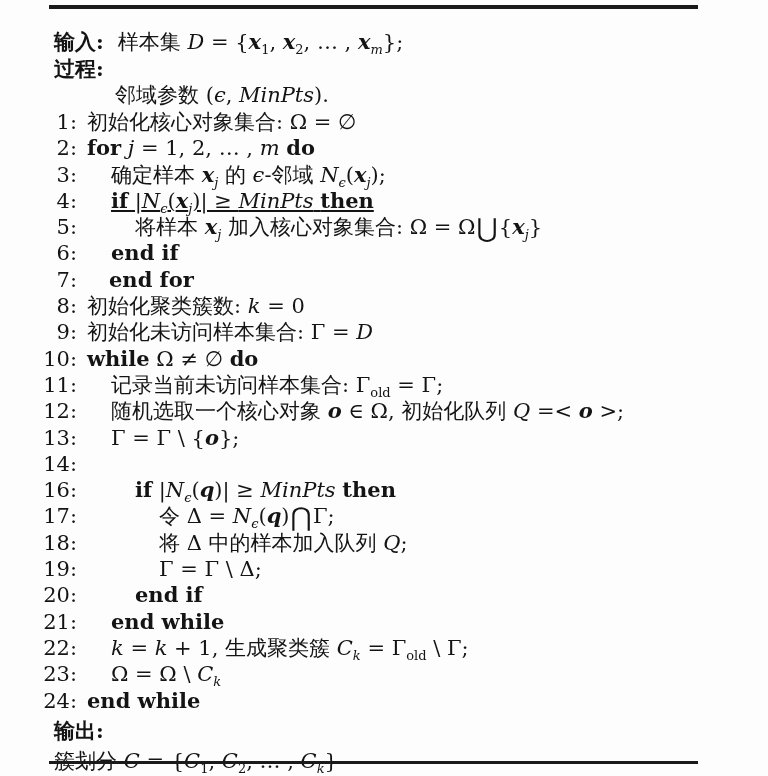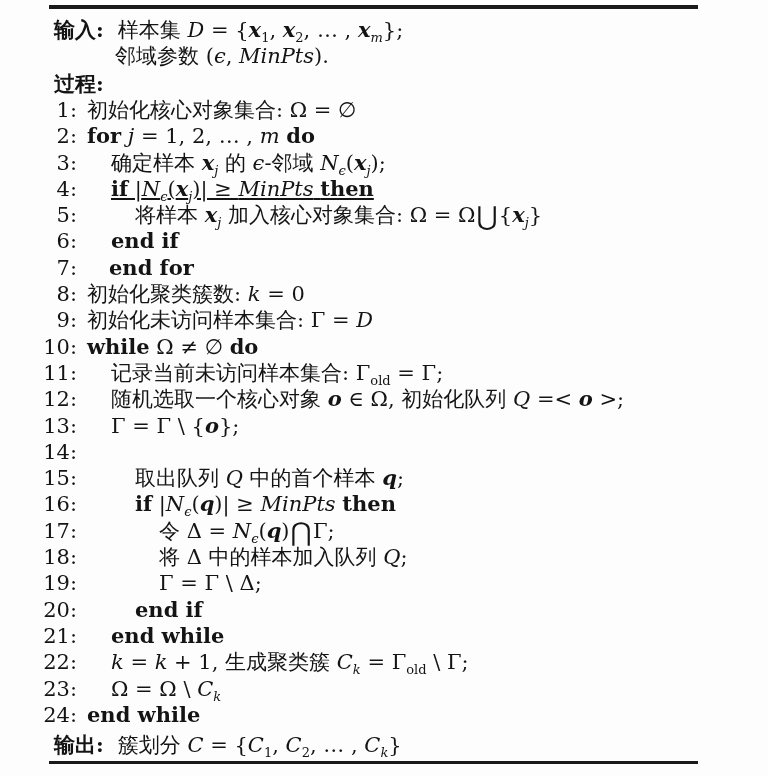--- a/index.html
+++ b/index.html
@@ -15,21 +15,21 @@
     position: absolute;
     left: 49px;
     width: 649px;
     background: #1a1a1a;
   }
   .rule-top { top: 5px; height: 4px; }
   .rule-bottom { top: 761px; height: 3px; }
 
   .algo {
     position: absolute;
-    top: 16px;
+    top: 28px;
     left: 43px;
     width: 712px;
     font-size: 21px;
   }
   .row {
     display: flex;
     align-items: baseline;
     white-space: nowrap;
   }
   .row.header {
@@ -48,20 +48,21 @@
   }
   .row.step .num {
     flex: 0 0 34px;
     text-align: right;
   }
   .row.step .content { margin-left: 10px; }
   .row.output {
     height: 30px;
     line-height: 30px;
     margin-top: 2px;
+    flex-direction: column;
   }
   sub {
     font-size: 13px;
     line-height: 0;
   }
   sub i { letter-spacing: 0; }
   .bigop {
     font-family: "DejaVu Sans", sans-serif;
     font-size: 26px;
     line-height: 0;
@@ -77,26 +78,26 @@
 
 <div class="rule rule-top"></div>
 
 <div class="algo">
 
   <div class="row header">
     <span class="label">输入:</span>
     <span class="content">样本集 <i>D</i> = {<b><i>x</i></b><sub>1</sub>, <b><i>x</i></b><sub>2</sub>, … , <b><i>x</i></b><sub><i>m</i></sub>};</span>
   </div>
 
+  <div class="row header">
+    <span class="label">过程:</span>
+  </div>
+
   <div class="row header cont">
     <span class="content">邻域参数 (<i>ϵ</i>, <i>MinPts</i>).</span>
-  </div>
-
-  <div class="row header">
-    <span class="label">过程:</span>
   </div>
 
   <div id="steps">
       <div class="row step">
         <span class="num">1:</span>
         <span class="content" style="padding-left: 0px;">初始化核心对象集合: Ω = ∅</span>
       </div>
       <div class="row step">
         <span class="num">2:</span>
         <span class="content" style="padding-left: 0px;"><b>for</b> <i>j</i> = 1, 2, … , <i>m</i> <b>do</b></span>
@@ -142,24 +143,20 @@
         <span class="content" style="padding-left: 24px;">随机选取一个核心对象 <b><i>o</i></b> ∈ Ω, 初始化队列 <i>Q</i> =&lt; <b><i>o</i></b> &gt;;</span>
       </div>
       <div class="row step">
         <span class="num">13:</span>
         <span class="content" style="padding-left: 24px;">Γ = Γ \ {<b><i>o</i></b>};</span>
       </div>
       <div class="row step">
         <span class="num">14:</span>
       </div>
       <div class="row step">
-        <span class="num">15:</span>
-        <span class="content" style="padding-left: 48px;">取出队列 <i>Q</i> 中的首个样本 <b><i>q</i></b>;</span>
-      </div>
-      <div class="row step">
         <span class="num">16:</span>
         <span class="content" style="padding-left: 48px;"><b>if</b> |<i>N</i><sub><i>ϵ</i></sub>(<b><i>q</i></b>)| ≥ <i>MinPts</i> <b>then</b></span>
       </div>
       <div class="row step">
         <span class="num">17:</span>
         <span class="content" style="padding-left: 72px;">令 Δ = <i>N</i><sub><i>ϵ</i></sub>(<b><i>q</i></b>)<span class="bigop">⋂</span>Γ;</span>
       </div>
       <div class="row step">
         <span class="num">18:</span>
         <span class="content" style="padding-left: 72px;">将 Δ 中的样本加入队列 <i>Q</i>;</span>

